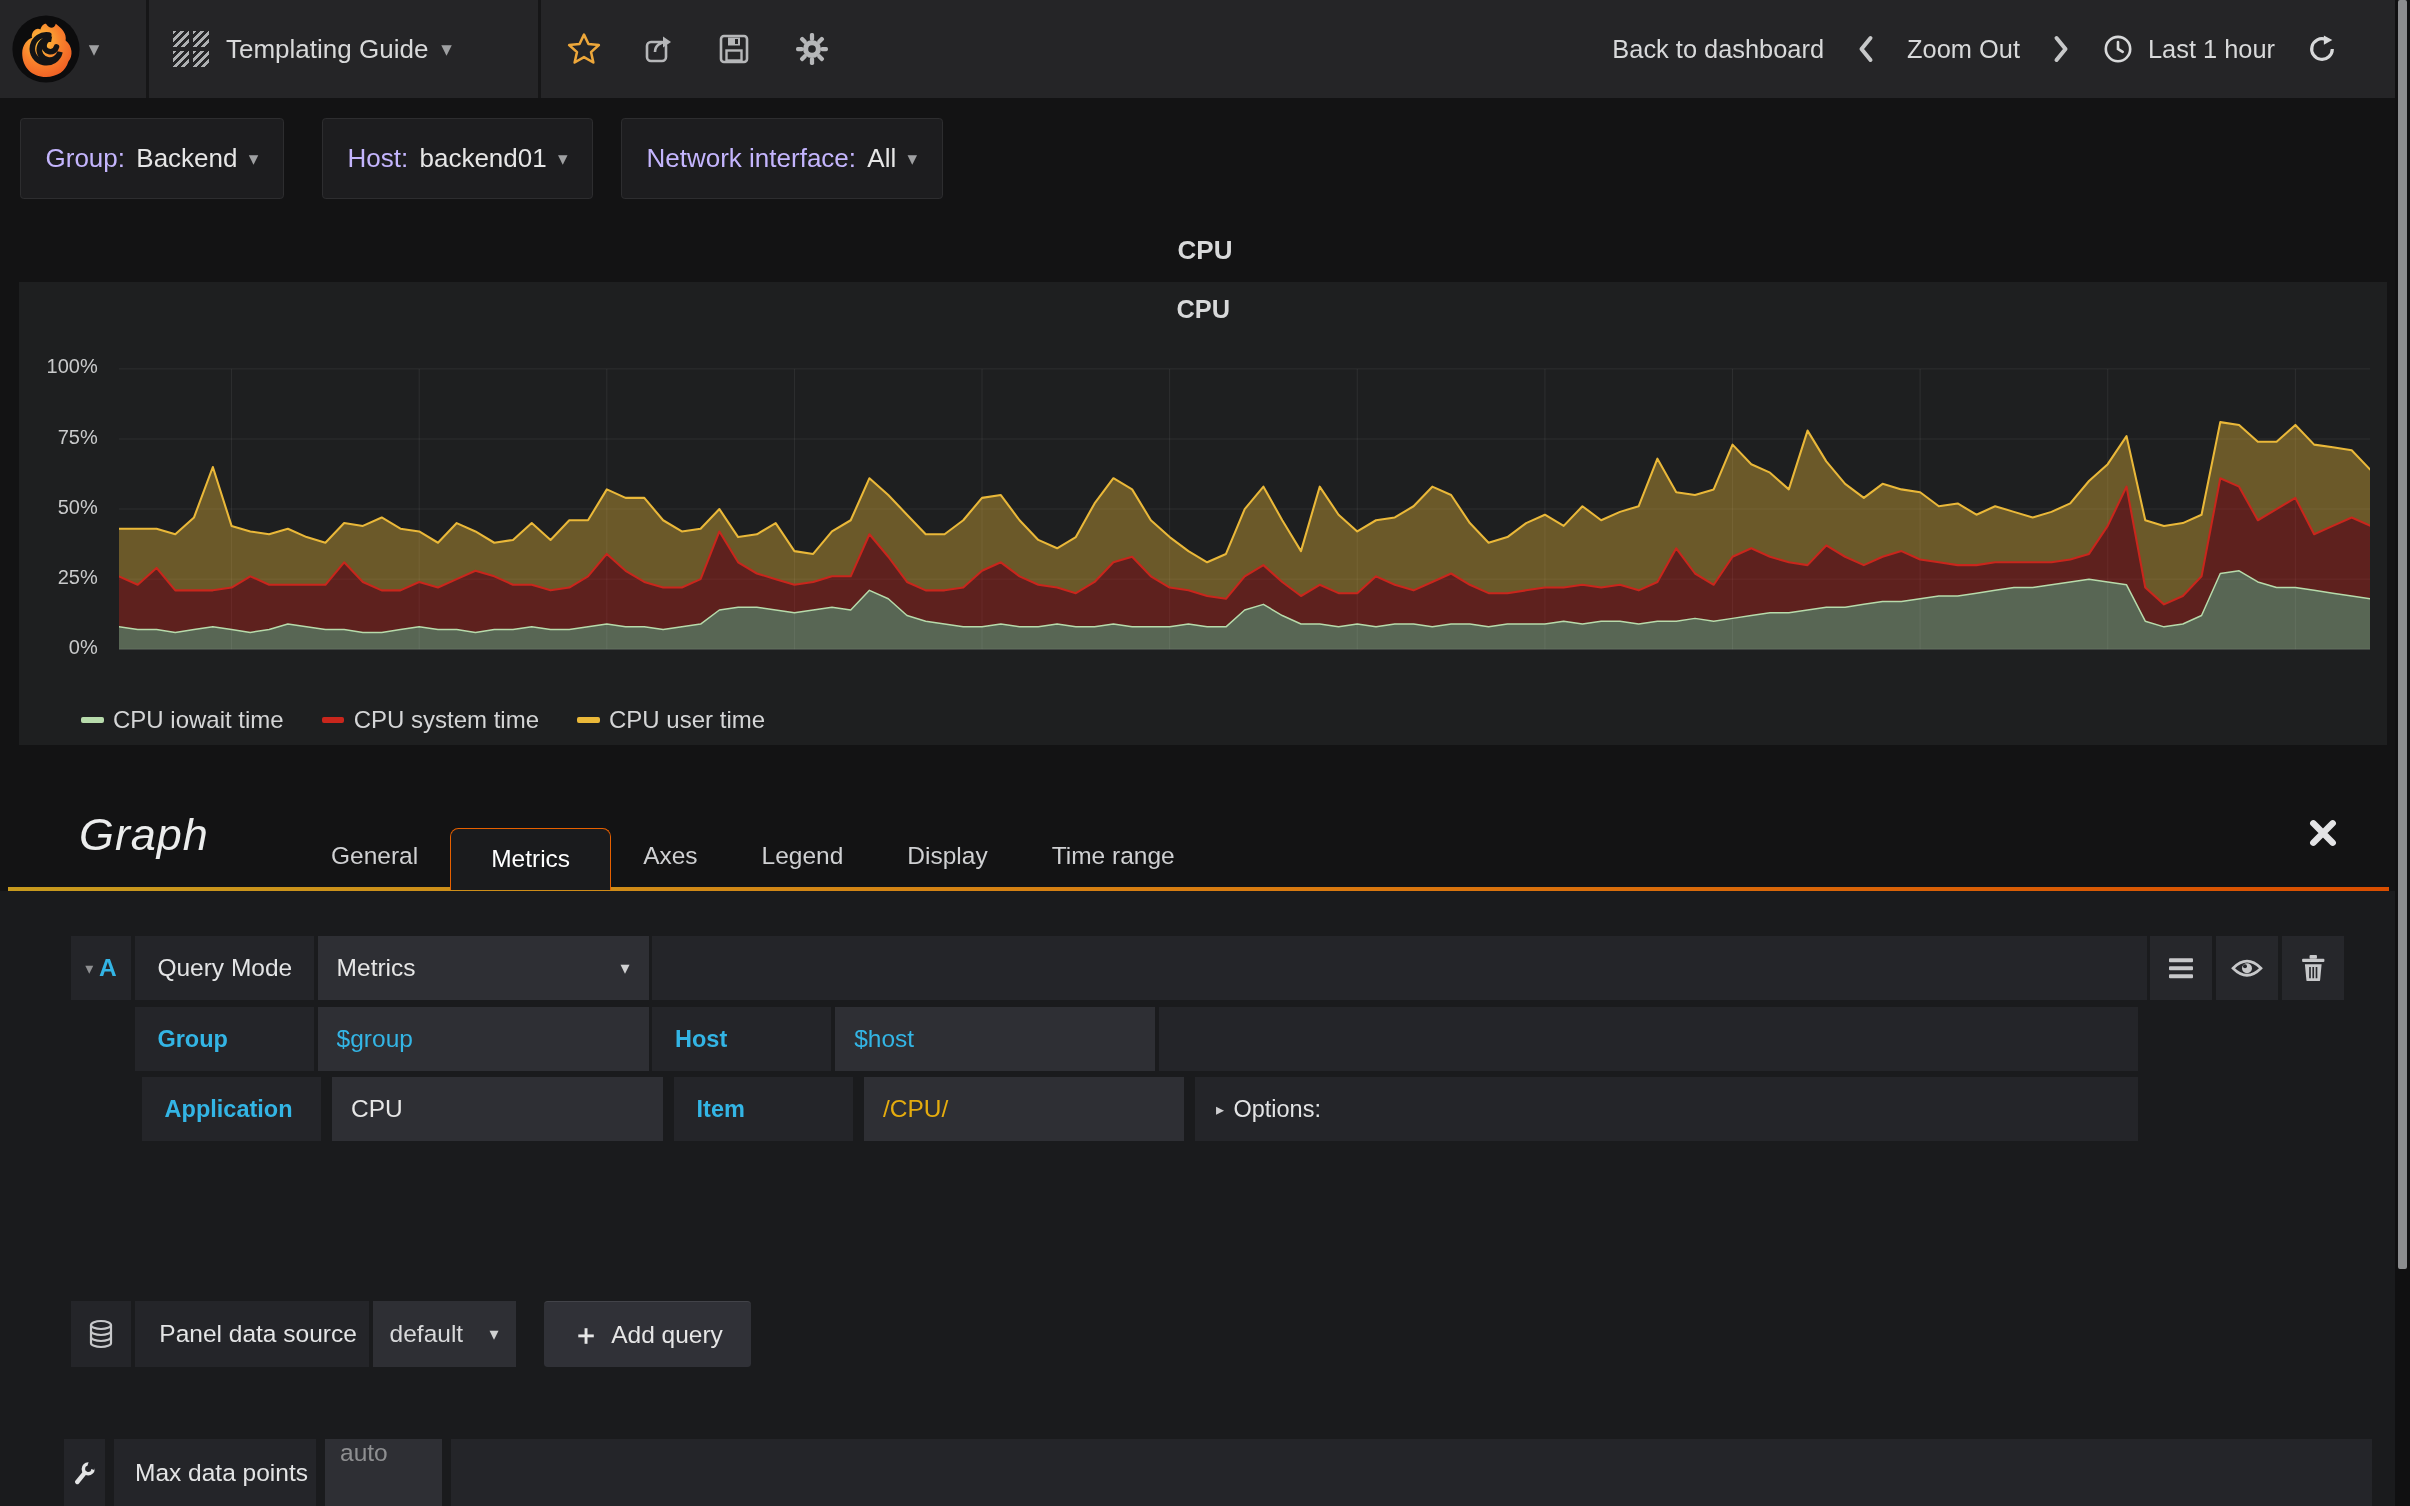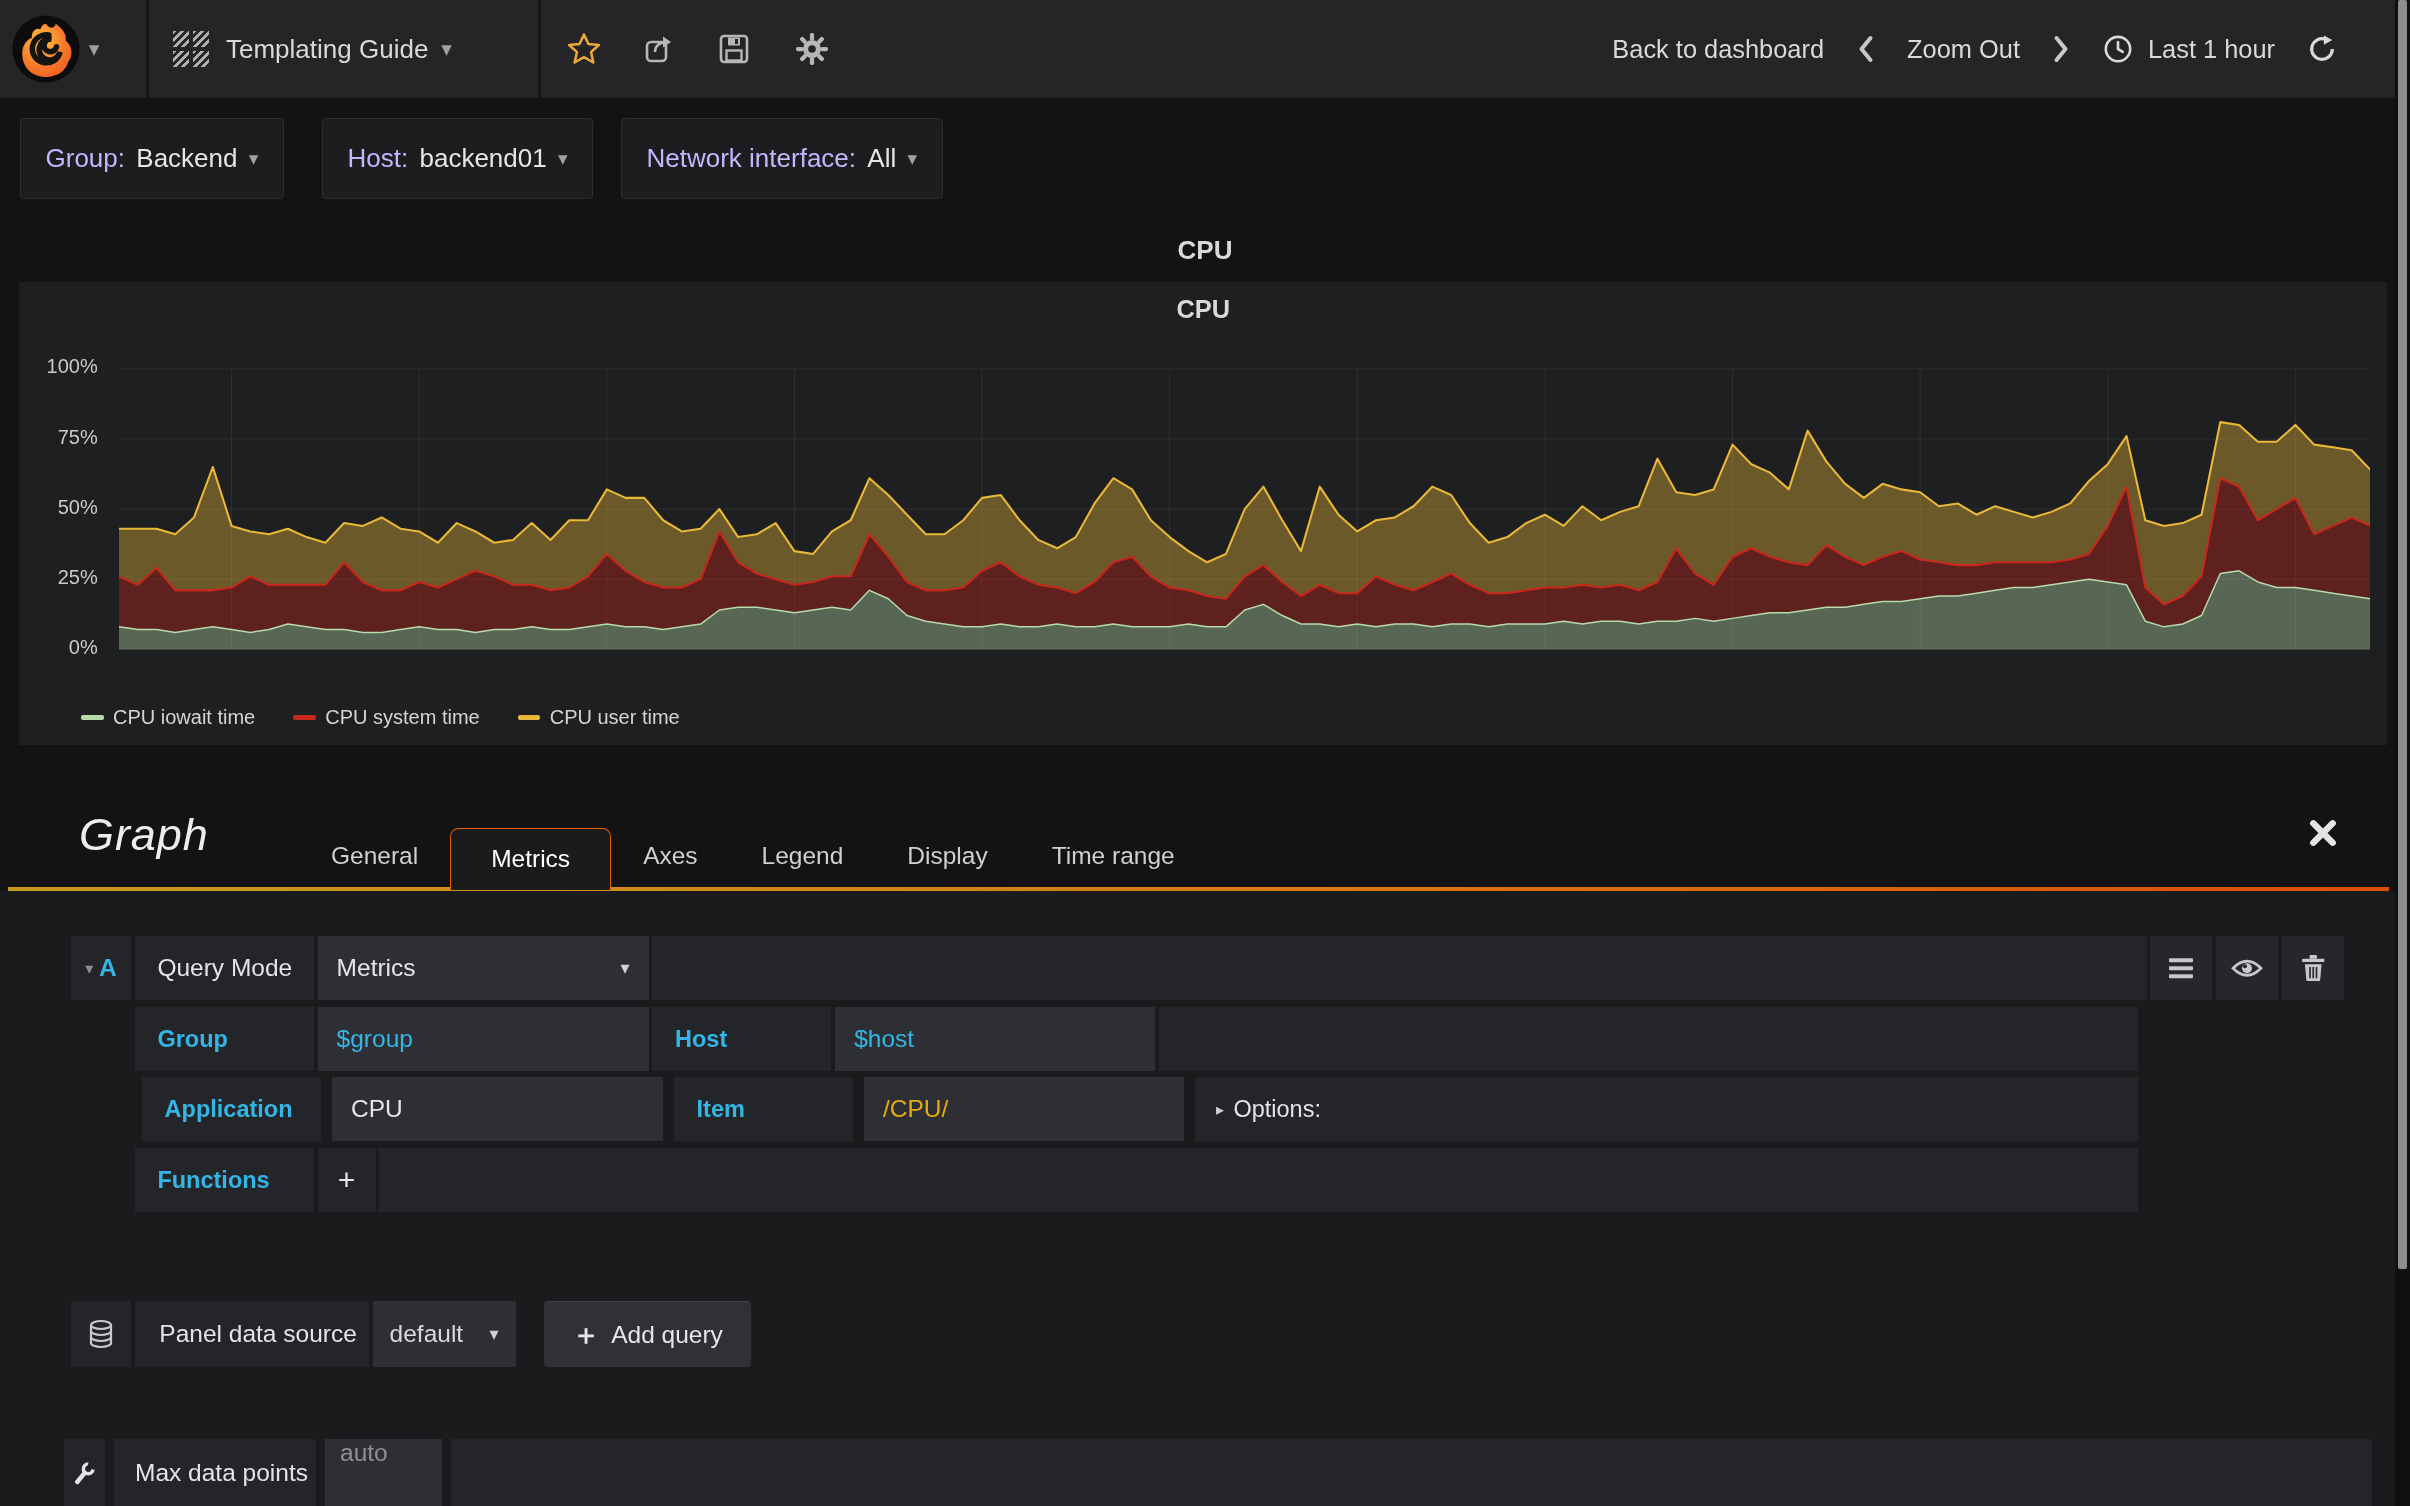--- a/index.html
+++ b/index.html
@@ -35,21 +35,21 @@
 
   
   .panel { position:absolute; top:282px; left:19px; right:22.6px; height:463px; background:#1e1f20; }
   .panel-title { position:absolute; top:13px; left:0; right:0; text-align:center; font-size:25.4px; font-weight:bold; color:#d8d9da; cursor:pointer; }
   .chart-y-labels { position:absolute; left:0; top:0; width:90px; }
   .chart-y-labels span { position:absolute; right:0; width:90px; padding-right:11.3px; text-align:right; font-size:20px; color:#c9cacb; }
   .chart-svg-wrap { position:absolute; left:100px; right:17px; top:85px; height:286px; }
   .chart-x-labels { position:absolute; left:100px; right:17px; top:380px; height:32px; }
   .chart-x-labels span { position:absolute; width:85px; margin-left:-42px; text-align:center; font-size:20px; color:#c9cacb; }
   .legend { position:absolute; left:62px; top:424px; display:flex; gap:38px; }
-  .legend-item { display:flex; align-items:center; gap:9.4px; font-size:20px; color:#d4d5d6; cursor:pointer; }
+  .legend-item { display:flex; align-items:center; gap:9.4px; font-size:24px; color:#d4d5d6; cursor:pointer; }
   .legend-swatch { width:22.6px; height:5.6px; border-radius:1.9px; }
 
   
   .editor-header { position:absolute; top:746px; left:0; right:0; height:141px; }
   .graph-title { position:absolute; left:79px; bottom:26px; font-size:45px; font-style:italic; font-weight:500; letter-spacing:0.9px; color:#eceded; }
   .tabs { position:absolute; left:299px; bottom:-2.8px; display:flex; align-items:flex-end; }
   .tab { padding:0 32px; line-height:68px; font-size:24.5px; color:#cfd0d2; cursor:pointer; }
   .tab.active-box { border:1.9px solid #e66000; border-bottom:none; border-radius:8.5px 8.5px 0 0; background:#1a1b1d;
                     line-height:60px; height:62px; padding:0 40px; color:#ffffff; position:relative; z-index:2; }
   .close-x { position:absolute; right:73px; bottom:40px; cursor:pointer; }
@@ -351,26 +351,20 @@
     <div class="cell lbl-blue">Item</div>
     <div class="cell inp inp-orange" style="width:320px">
       <input value="/CPU/" style="">
     </div>
     <div class="cell filler opts">
       <span class="tri">▸</span>
       <span>Options:</span>
     </div>
   </div>
 
-  <div class="qrow" style="top:257px; width:2067px;">
-    <div style="width:60px"></div>
-    <div class="cell lbl-blue">Functions</div>
-    <div class="cell plus">+</div>
-    <div class="cell filler"></div>
-  </div>
 
   <div class="ds-row" style="top:410px;">
     <div class="ds-icon-cell">
       <svg class="icon" viewBox="0 0 32 32" width="32" height="32">
         <ellipse cx="16" cy="7" rx="10" ry="4" fill="none" stroke="#c7c8ca" stroke-width="2.2"></ellipse>
         <path d="M6 7 V13 a10 4 0 0 0 20 0 V7" fill="none" stroke="#c7c8ca" stroke-width="2.2"></path>
         <path d="M6 13 V19 a10 4 0 0 0 20 0 V13" fill="none" stroke="#c7c8ca" stroke-width="2.2"></path>
         <path d="M6 19 V25 a10 4 0 0 0 20 0 V19" fill="none" stroke="#c7c8ca" stroke-width="2.2"></path>
       </svg>
     </div>

